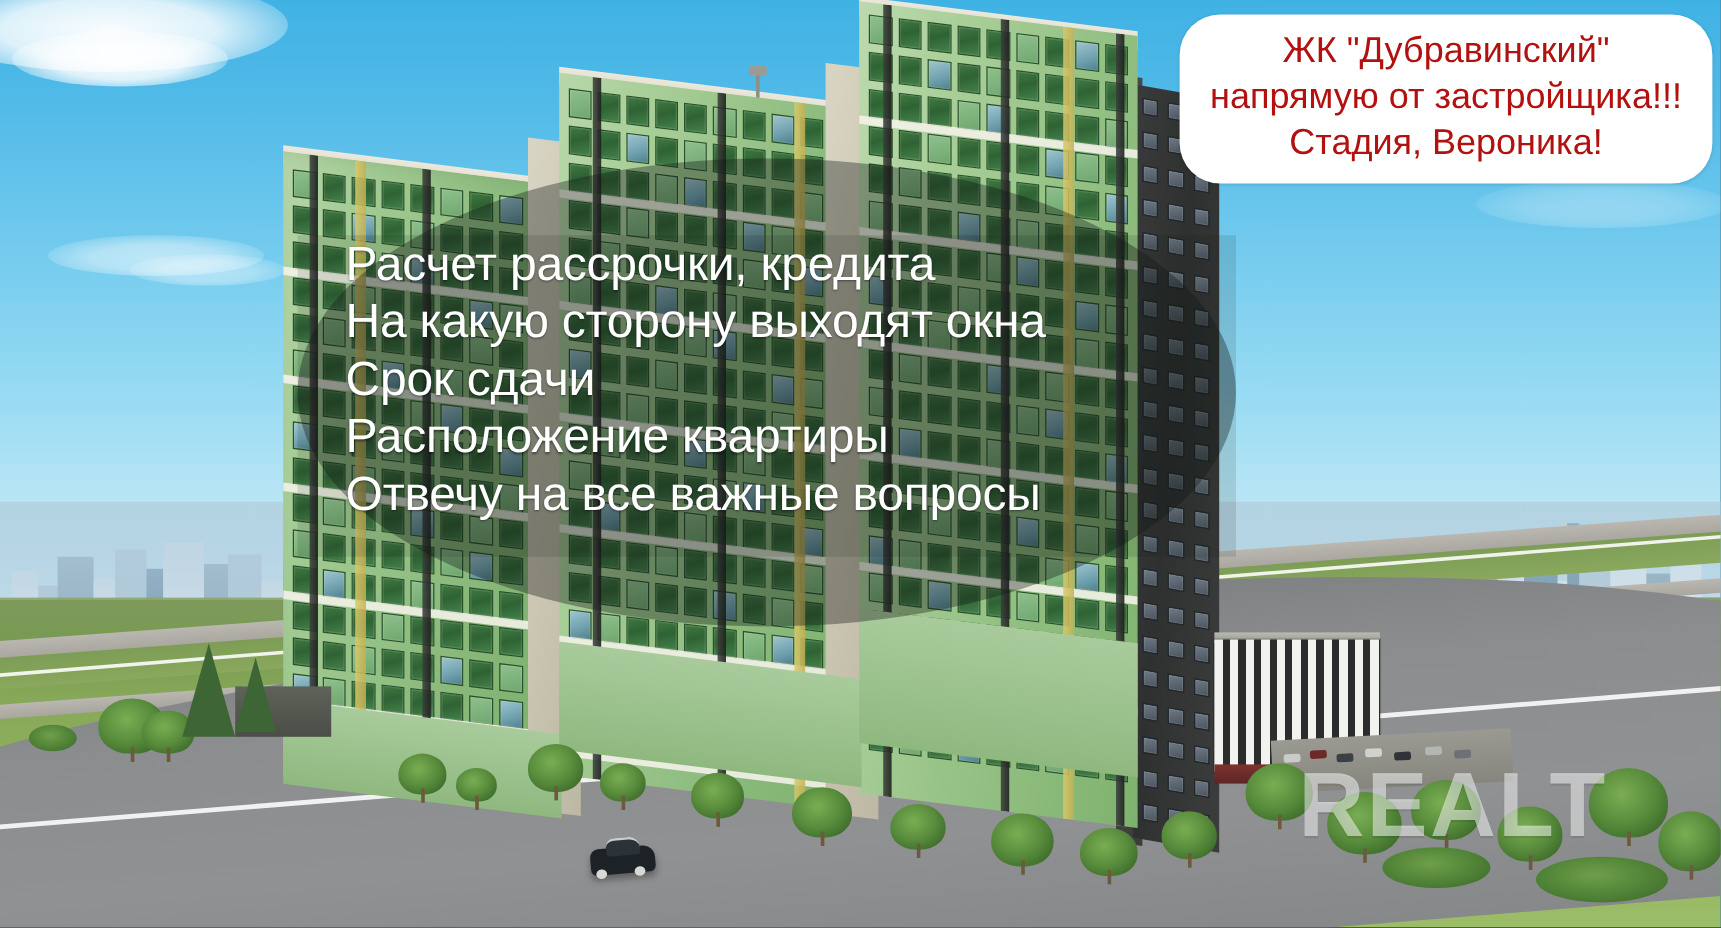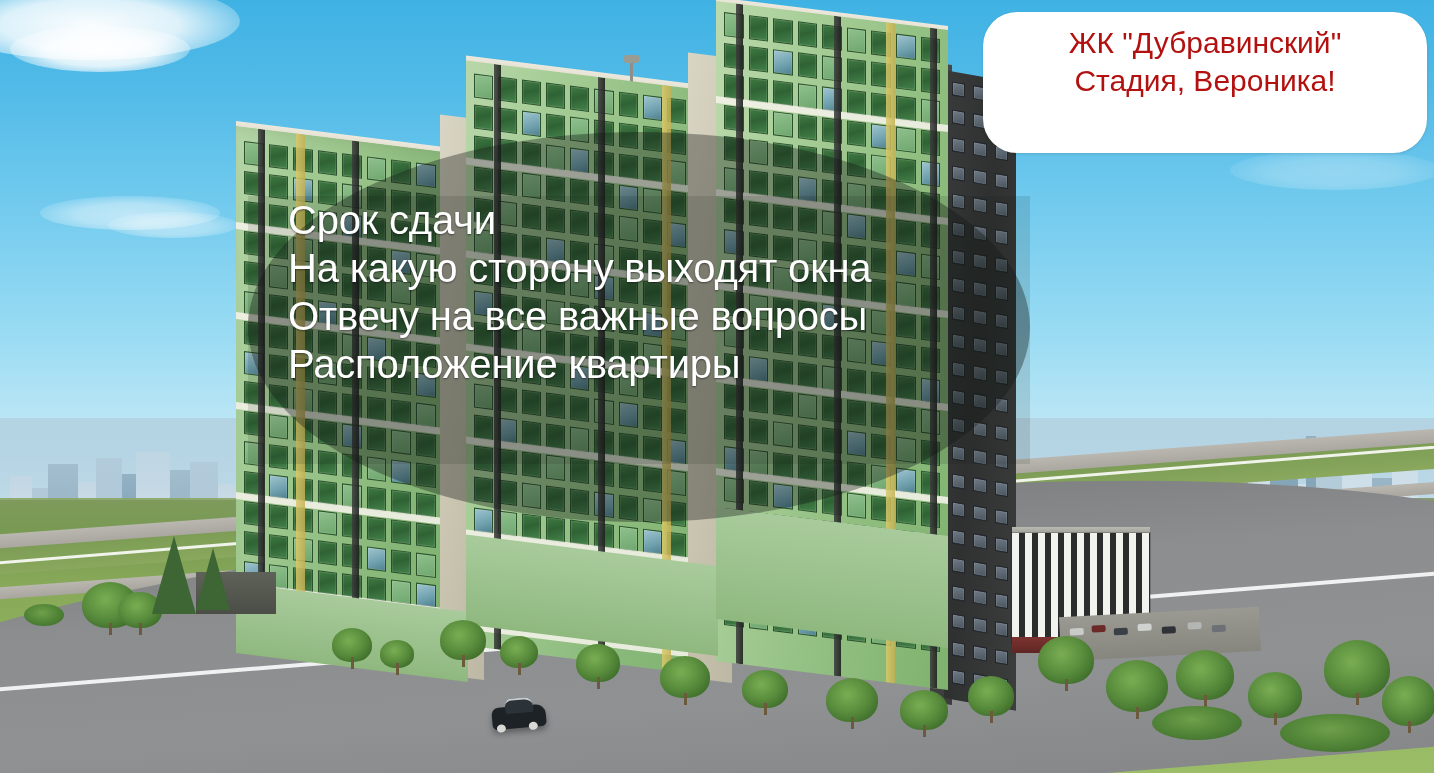--- a/index.html
+++ b/index.html
@@ -1279,25 +1279,28 @@
   <div class="tree" style="left:1248px;top:672px;width:54px;height:46px;"></div>
   <div class="tree" style="left:1324px;top:640px;width:66px;height:58px;"></div>
   <div class="tree" style="left:1382px;top:676px;width:54px;height:50px;"></div>
   <div class="bush" style="left:1152px;top:706px;width:90px;height:34px;"></div>
   <div class="bush" style="left:1280px;top:714px;width:110px;height:38px;"></div>
 
   <div class="dark-band"></div>
   <div class="dark-circle"></div>
 
   <div class="overlay-text">
+    <div class="otline">Расчет рассрочки, кредита</div>
+    <div class="otline">На какую сторону выходят окна</div>
     <div class="otline">Срок сдачи</div>
-    <div class="otline">На какую сторону выходят окна</div>
+    <div class="otline">Расположение квартиры</div>
     <div class="otline">Отвечу на все важные вопросы</div>
-    <div class="otline">Расположение квартиры</div>
   </div>
 
   <div class="bubble">
     <div class="bline">ЖК "Дубравинский"</div>
+    <div class="bline">напрямую от застройщика!!!</div>
     <div class="bline">Стадия, Вероника!</div>
   </div>
 
+  <div class="watermark">REALT</div>
 
 </div>
 
 </body></html>

